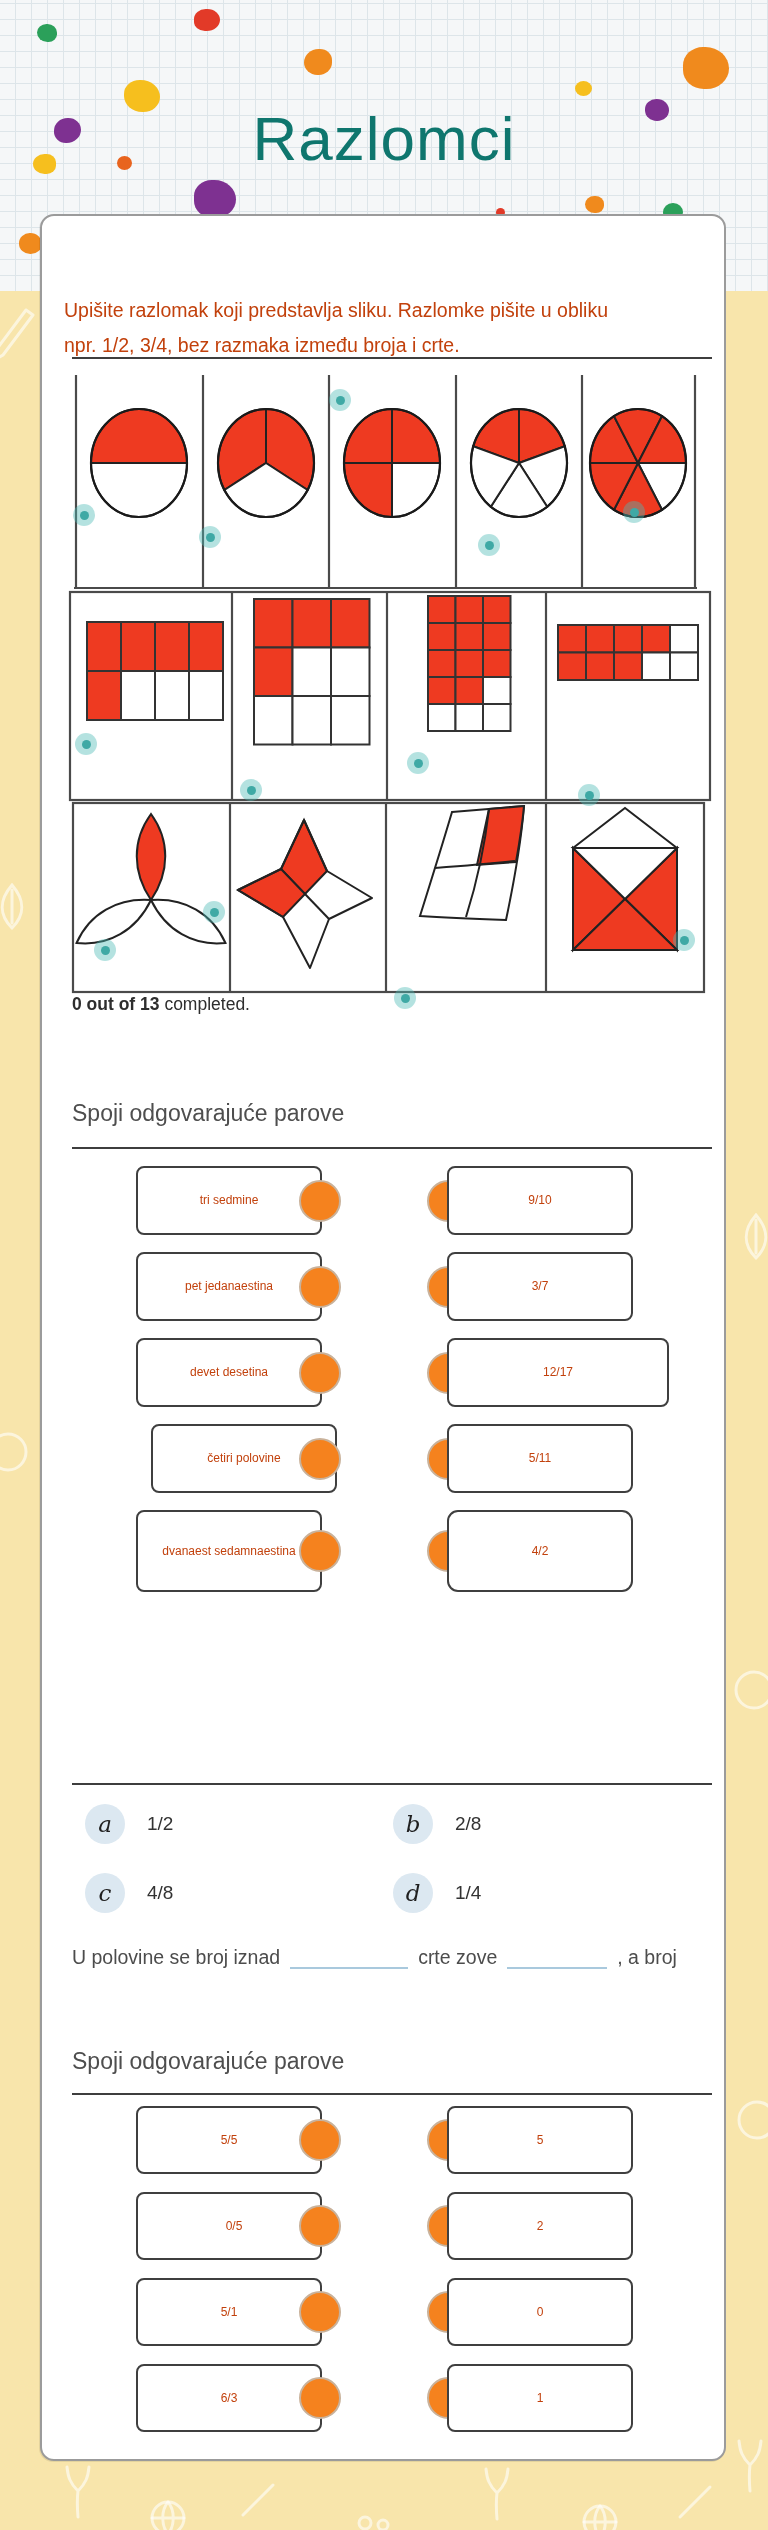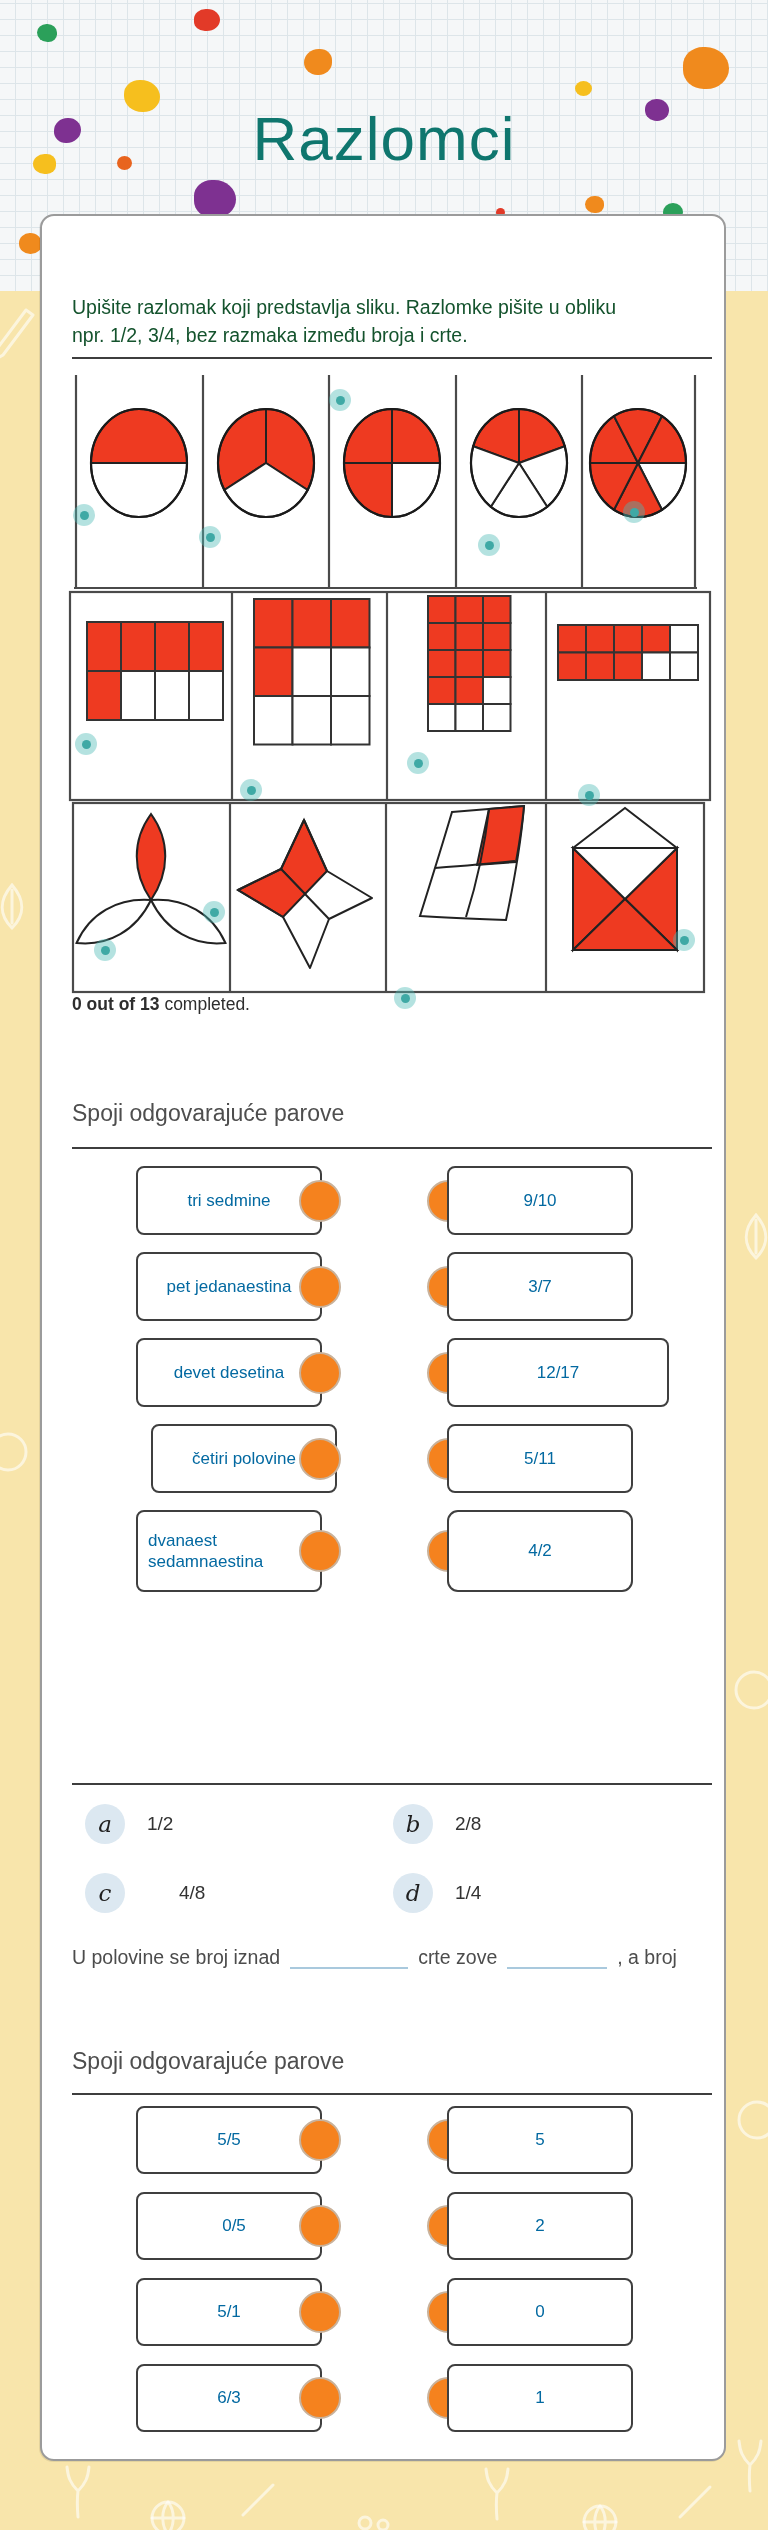--- a/index.html
+++ b/index.html
@@ -9,33 +9,33 @@
     background-color:#F5F7F8;
     background-image:
       repeating-linear-gradient(0deg, transparent 0 15px, #DDE5E9 15px 16px),
       repeating-linear-gradient(90deg, transparent 0 15px, #DDE5E9 15px 16px);}
   .splat{position:absolute;}
   .page-title{position:absolute;left:0;top:103px;width:768px;text-align:center;
     font-size:62px;font-weight:300;letter-spacing:1px;color:#0f766e;}
   .card{position:absolute;left:40px;top:214px;width:686px;height:2247px;
     background:#ffffff;border:2px solid #9B9B9B;border-radius:14px;box-sizing:border-box;
     box-shadow:-1px 1px 0 rgba(0,0,0,0.08);}
-  .instr{position:absolute;left:72px;top:293px;width:580px;font-size:19.5px;
-    line-height:28px;color:#14532d;}
+  .instr{position:absolute;left:64px;top:293px;width:580px;font-size:19.5px;
+    line-height:35px;color:#c2410c;}
   .hr{position:absolute;left:72px;width:640px;height:2px;background:#3E3E3E;}
   .progress{position:absolute;left:72px;top:994px;font-size:17.5px;color:#2E2E2E;}
   .progress b{font-weight:bold;}
   .sec-head{position:absolute;left:72px;font-size:23px;color:#4E4E4E;}
   .fig-svg{position:absolute;left:0;top:0;pointer-events:none;}
   .hotspot{position:absolute;width:22px;height:22px;border-radius:50%;
     background:rgba(77,186,182,0.42);display:flex;align-items:center;justify-content:center;}
   .hotspot i{width:9px;height:9px;border-radius:50%;background:#3FA9A5;display:block;}
   .mbox{position:absolute;border:2px solid #3F3F3F;border-radius:8px;background:#fff;
     box-sizing:border-box;display:flex;align-items:center;justify-content:center;
-    font-size:17px;color:#0369a1;line-height:1.25;padding:2px 10px;}
+    font-size:12px;color:#c2410c;line-height:1.25;padding:2px 10px;}
   .conn{position:absolute;width:42px;height:42px;border-radius:50%;background:#F5821E;
     border:2px solid #C9B29B;box-sizing:border-box;}
   .optc{position:absolute;width:40px;height:40px;border-radius:50%;background:#DCE8F1;
     display:flex;align-items:center;justify-content:center;
     font-family:"DejaVu Serif",serif;font-style:italic;font-size:23px;color:#1F1F1F;}
   .optl{position:absolute;font-size:19px;color:#333;}
   .fill-line{position:absolute;left:72px;display:flex;align-items:flex-end;gap:10px;
     font-size:19.5px;color:#4C4C4C;white-space:nowrap;}
   .blank{display:inline-block;height:26px;border-bottom:2px solid #A9C9DD;}
   .doodle{position:absolute;pointer-events:none;}
@@ -273,21 +273,21 @@
       <div class="mbox" style="left: 447px; top: 1510px; width: 186px; height: 82px; border-radius: 11px;">4/2</div>
     </div>
 
   <div class="hr" style="top:1783px"></div>
   <div id="options">
       <div class="optc" style="left: 85px; top: 1804px;">a</div>
       <div class="optl" style="left: 147px; top: 1813px;">1/2</div>
       <div class="optc" style="left: 393px; top: 1804px;">b</div>
       <div class="optl" style="left: 455px; top: 1813px;">2/8</div>
       <div class="optc" style="left: 85px; top: 1873px;">c</div>
-      <div class="optl" style="left: 147px; top: 1882px; margin-left: 32px;">4/8</div>
+      <div class="optl" style="left: 147px; top: 1882px;">4/8</div>
       <div class="optc" style="left: 393px; top: 1873px;">d</div>
       <div class="optl" style="left: 455px; top: 1882px;">1/4</div>
     </div>
 
   <div id="fill1" class="fill-line" style="top:1941px">
       <span>U polovine se broj iznad</span>
       <div class="blank" style="width: 118px;"></div>
       <span>crte zove</span>
       <div class="blank" style="width: 100px;"></div>
       <span>, a broj</span>

